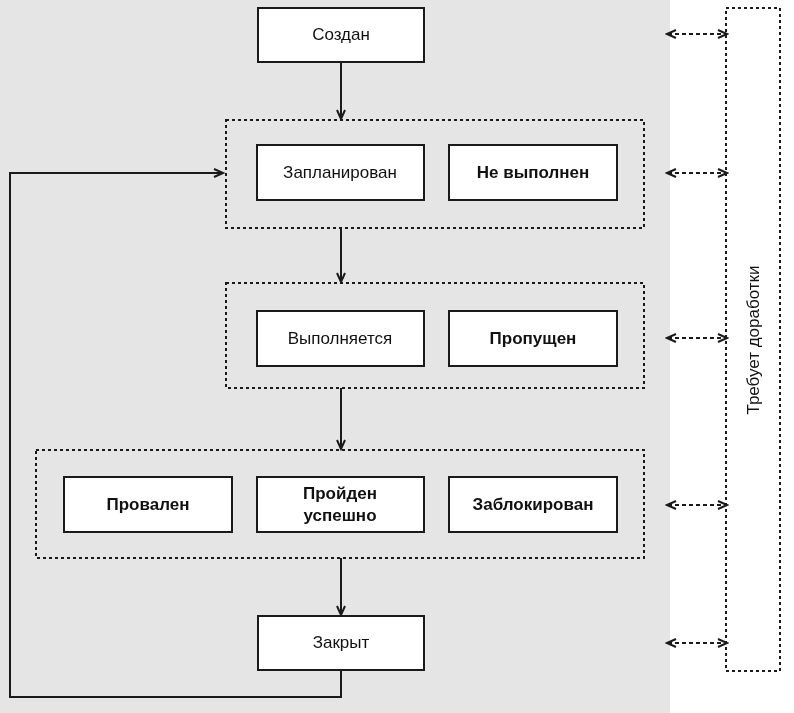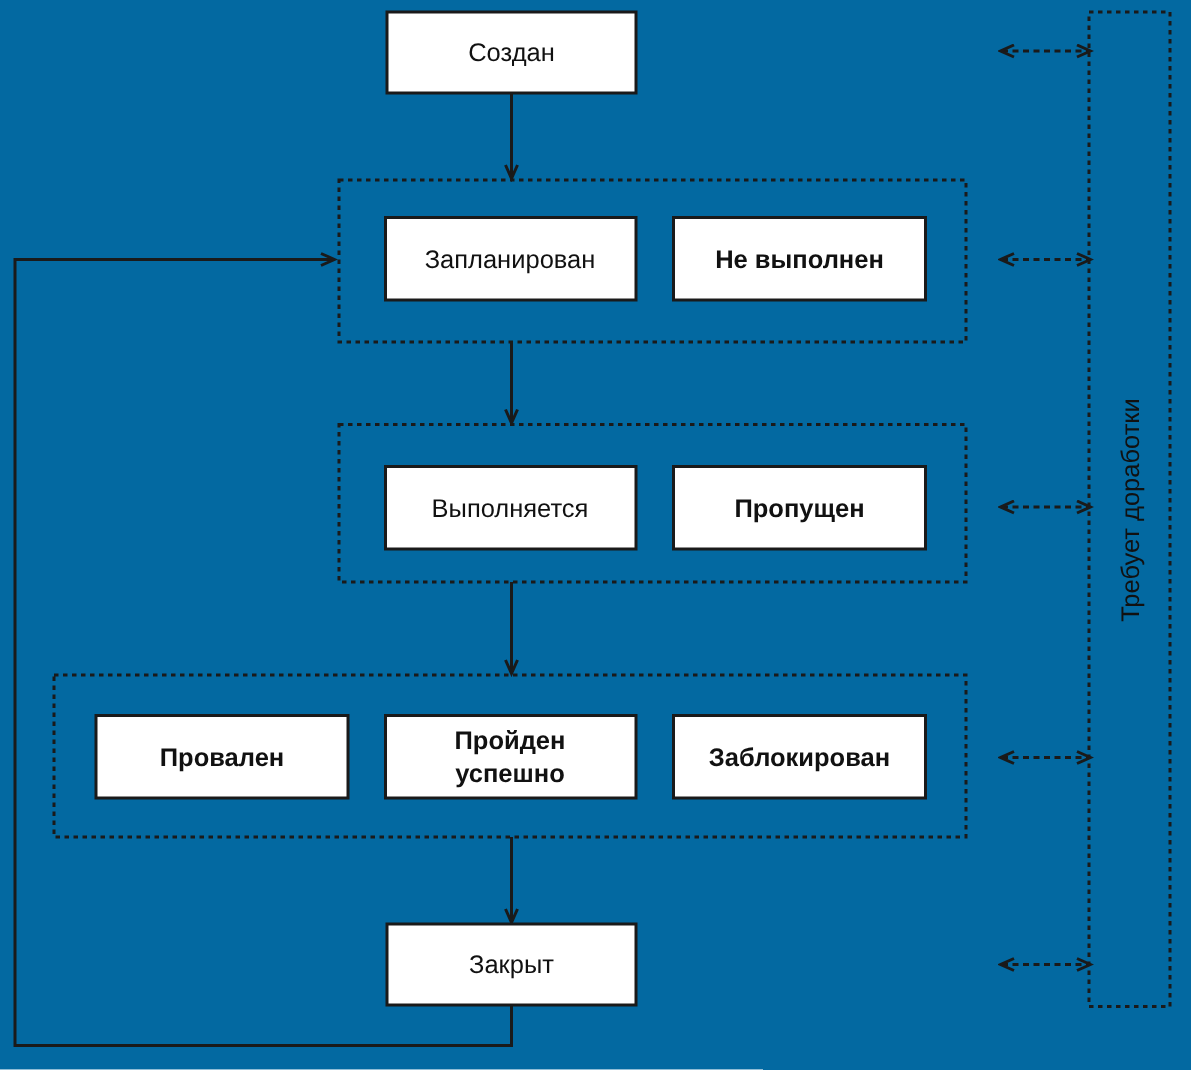--- a/index.html
+++ b/index.html
@@ -8,23 +8,23 @@
     background: #ffffff;
   }
   body {
     width: 794px;
     height: 713px;
     font-family: "Liberation Sans", sans-serif;
     overflow: hidden;
   }
   #diagram-root {
     position: relative;
-    width: 794px;
+    width: 670px;
     height: 713px;
-    background: #0369a1;
+    background: #e5e5e5;
   }
   svg#flow {
     display: block;
     width: 794px;
     height: 713px;
   }
   .state-box {
     fill: #ffffff;
     stroke: #1a1a1a;
     stroke-width: 2;

